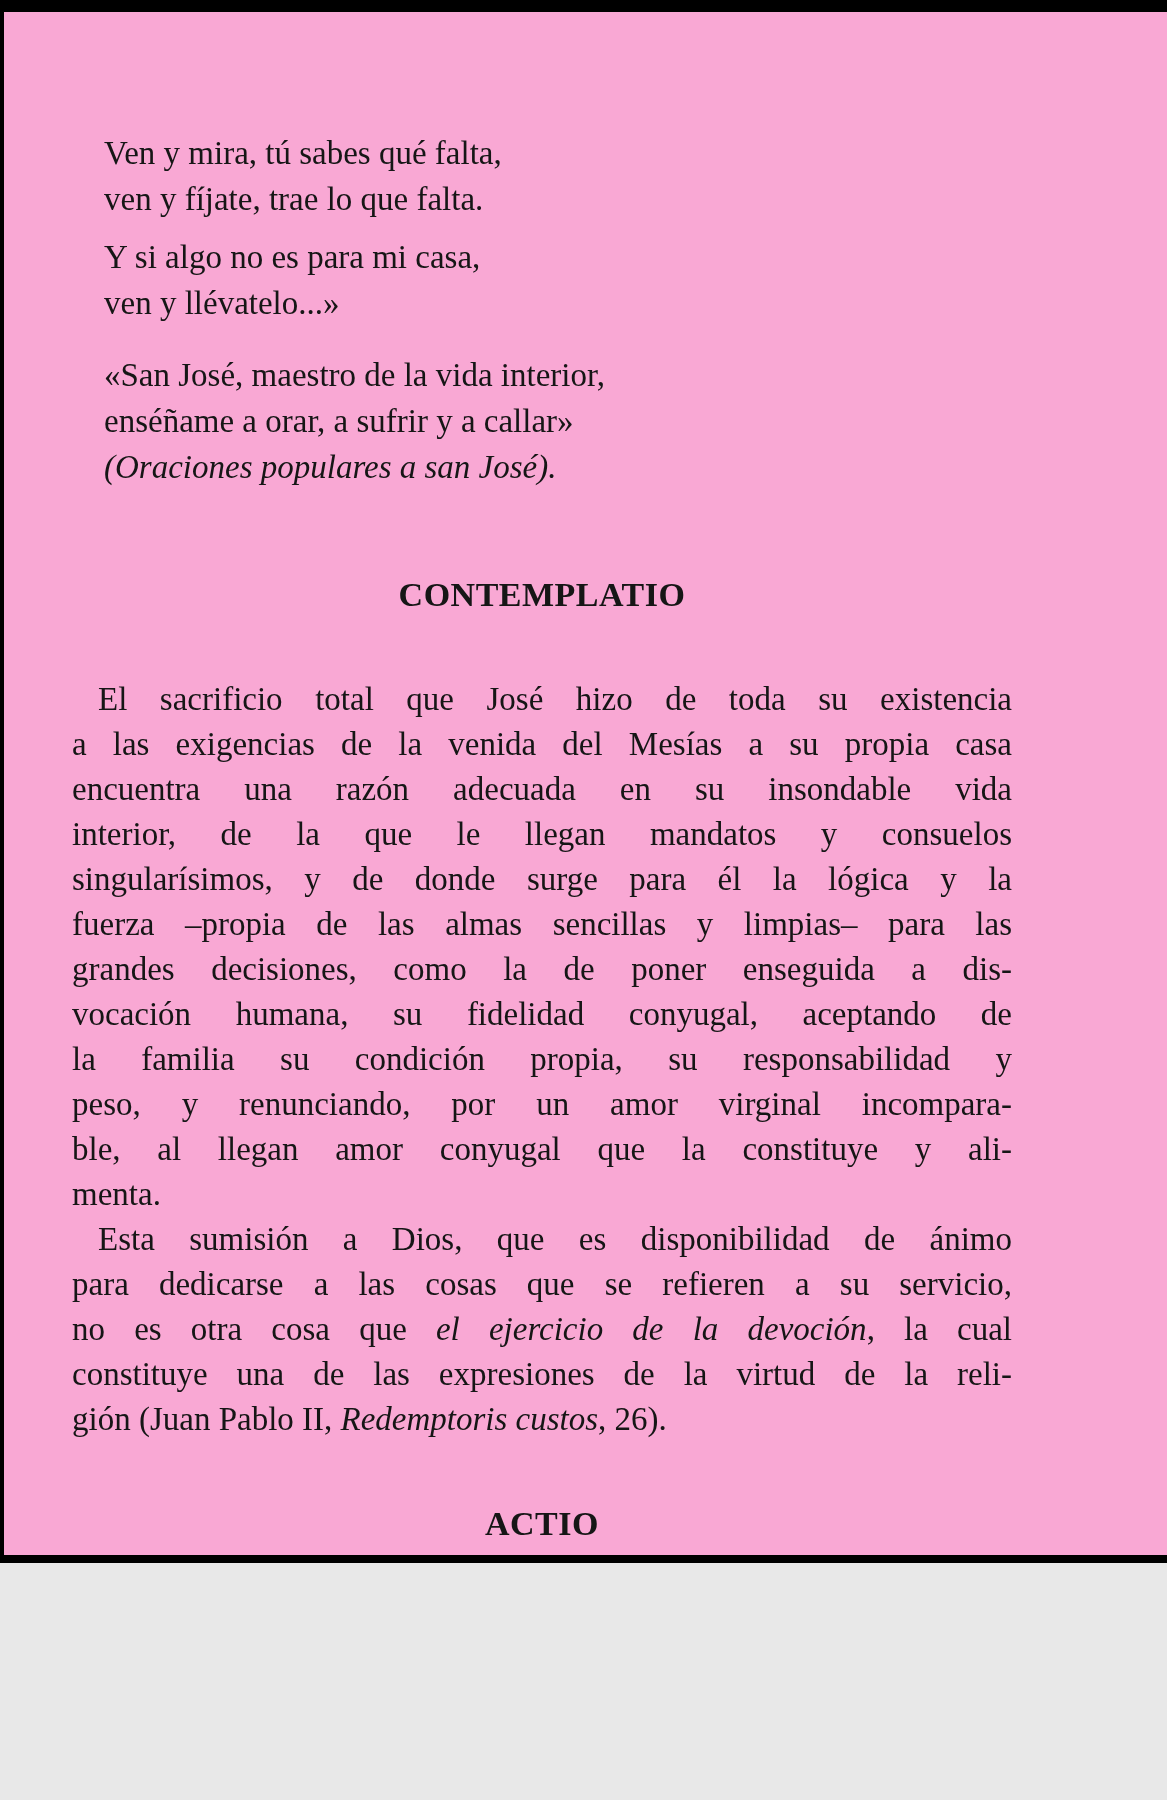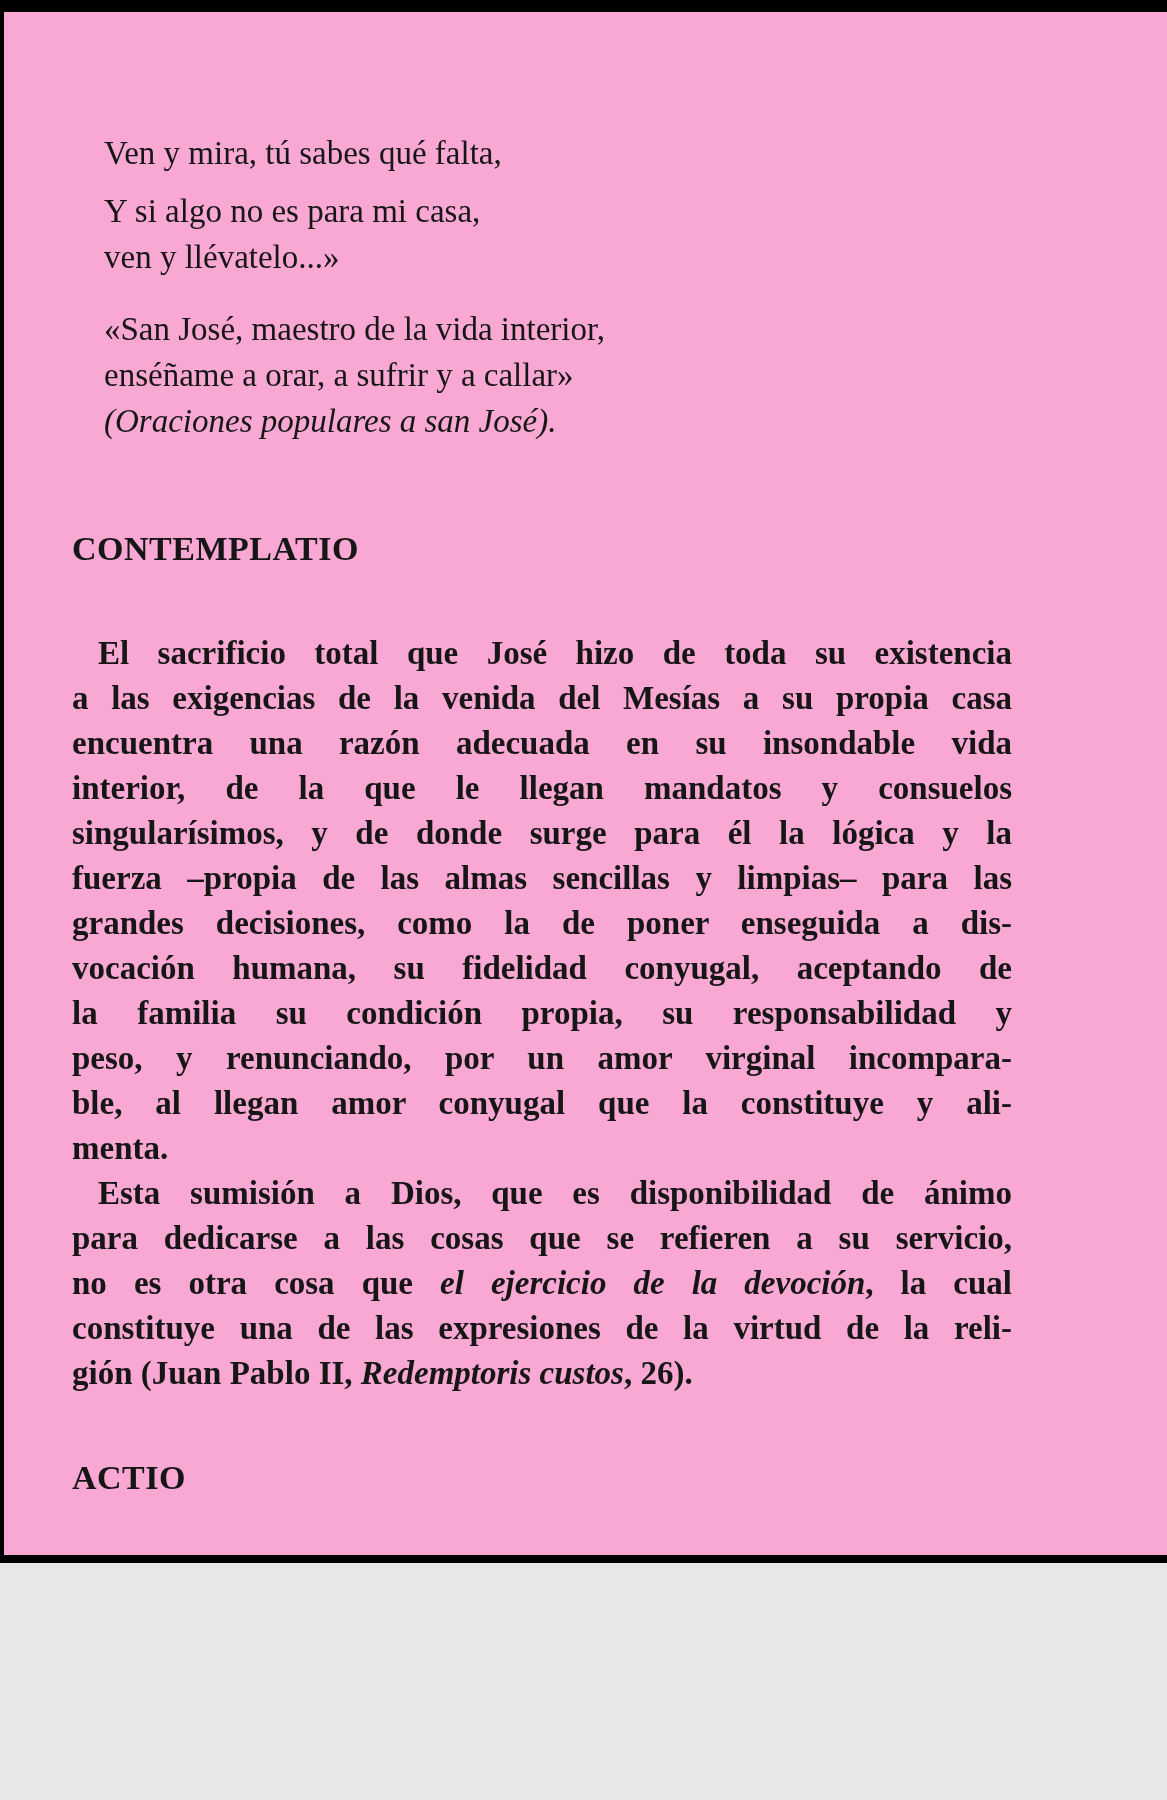--- a/index.html
+++ b/index.html
@@ -21,46 +21,48 @@
     padding-top: 118px;
     font-family: "Liberation Serif", "DejaVu Serif", serif;
     font-size: 33px;
     line-height: 46px;
     color: #161616;
   }
   .poem { margin-left: 32px; }
   .stanza2 { margin-top: 12px; }
   .prayer { margin-left: 32px; margin-top: 26px; }
   .heading {
+    text-align: center;
     font-weight: bold;
     font-size: 34px;
     letter-spacing: 0.5px;
     line-height: 40px;
   }
   .h-contemplatio { margin-top: 85px; }
   .h-actio { margin-top: 62px; }
-  .para { line-height: 45px; margin-top: 62px; font-weight: bold; }
+  .para { line-height: 45px; margin-top: 62px; }
   .para + .para { margin-top: 0; }
   .para .text-line.just {
     text-align: justify;
     text-align-last: justify;
   }
   .para .text-line:first-child { text-indent: 26px; }
   .actio-lines { margin-left: 55px; margin-top: 46px; line-height: 52px; }
   .it { font-style: italic; }
 </style>
 </head>
 <body>
 
 <div class="page">
   <div class="content">
 
     <div class="poem">
       <div>
           <div class="text-line"><span>Ven y mira, tú sabes qué falta,</span></div>
+          <div class="text-line"><span>ven y fíjate, trae lo que falta.</span></div>
         </div>
       <div class="stanza2">
           <div class="text-line"><span>Y si algo no es para mi casa,</span></div>
           <div class="text-line"><span>ven y llévatelo...»</span></div>
         </div>
     </div>
 
     <div class="prayer">
         <div class="text-line"><span>«San José, maestro de la vida interior,</span></div>
         <div class="text-line"><span>enséñame a orar, a sufrir y a callar»</span></div>

